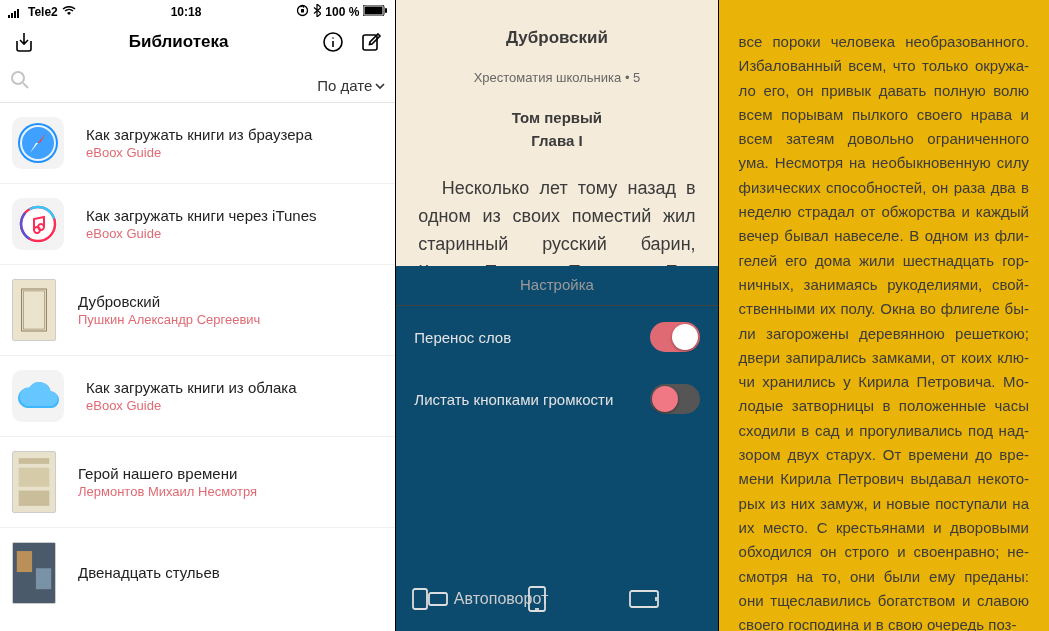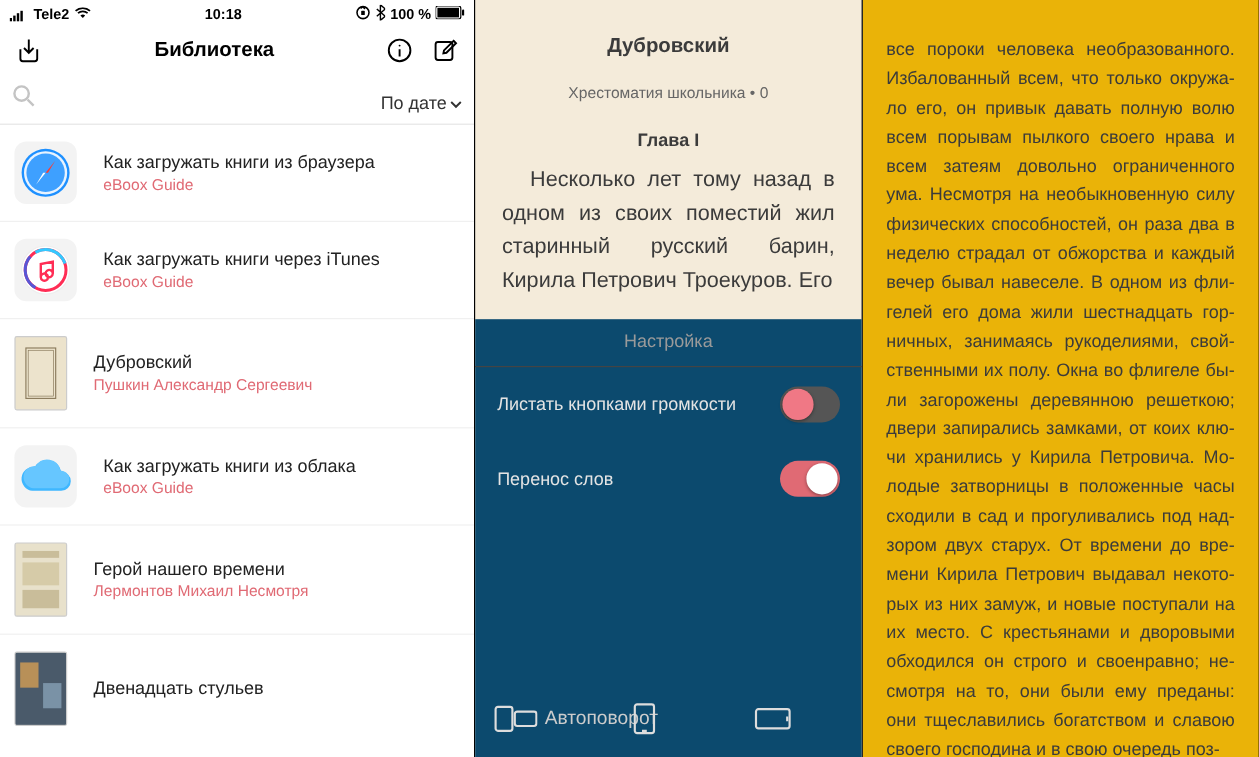--- a/index.html
+++ b/index.html
@@ -25,21 +25,21 @@
 .book-texts { display: flex; flex-direction: column; gap: 2px; }
 .book-title { font-size: 15px; color: #222; }
 .book-author { font-size: 13px; color: #e06a74; }
 
 
 .panel-reader { width: 344px; height: 100%; position: relative; background: #f4ebda; border-right: 1px solid #000; }
 .reader-text { padding: 28px 22px 0; color: #3b3b3b; font-family: Georgia, serif; }
 .reader-title { text-align: center; font-weight: 700; font-size: 17px; margin-bottom: 22px; }
 .reader-meta { text-align: center; font-size: 13px; color: #666; margin-bottom: 24px; }
 .reader-sub  { text-align: center; font-weight: 700; font-size: 15px; margin-bottom: 6px; }
-.reader-chap { text-align: center; font-weight: 700; font-size: 15px; margin-bottom: 10px; }
+.reader-chap { text-align: center; font-weight: 700; font-size: 15px; margin-bottom: 26px; }
 .reader-para { font-size: 18px; line-height: 1.55; text-align: justify; text-indent: 1.3em; }
 .settings-overlay { position: absolute; left:0; right:0; bottom:0; height: 365px; background: #0c4a6e; color: #ddd; display:flex; flex-direction: column; }
 .tabset { display: flex; border-bottom: 1px solid #444; }
 .tab { flex:1; text-align:center; padding: 10px 0 12px; font-size: 15px; color:#9a9a9a; cursor:pointer; position:relative; }
 .tab.active { color: #f0f0f0; }
 .tab.active::after { content:""; position:absolute; left:20%; right:20%; bottom:-1px; height:2px; background:#e06a74; }
 .setting-row { display:flex; justify-content:space-between; align-items:center; padding: 16px 18px; font-size:15px; color:#e4e4e4; }
 .toggle { width: 50px; height: 30px; border-radius:15px; position:relative; cursor:pointer; }
 .toggle .knob { width:26px; height:26px; border-radius:50%; background:#fff; position:absolute; top:2px; box-shadow:0 1px 3px rgba(0,0,0,.4); }
 .toggle.off { background:#555; } .toggle.off .knob { left:2px; background:#f07885; }
@@ -221,38 +221,39 @@
           <div class="book-title">Двенадцать стульев</div>
           <div class="book-author"></div>
         </div>
     </div>
   </div>
 </div>
 
 <div class="panel-reader">
   <div class="reader-text">
     <div class="reader-title">Дубровский</div>
-    <div class="reader-meta">Хрестоматия школьника • 0</div>
+    <div class="reader-meta">Хрестоматия школьника • 5</div>
+    <div class="reader-sub">Том первый</div>
     <div class="reader-chap">Глава I</div>
     <div class="reader-para">Несколько лет тому назад в одном из своих поместий жил старинный русский барин, Кирила Петрович Троекуров. Его</div>
   </div>
 
   <div class="settings-overlay">
     <div class="tabset">
       <div class="tab">Настройка</div>
     </div>
     <div class="setting-row">
+      <span>Перенос слов</span>
+      <span class="toggle on">
+          <span class="knob"></span>
+        </span>
+    </div>
+    <div class="setting-row">
       <span>Листать кнопками громкости</span>
       <span class="toggle off">
-          <span class="knob"></span>
-        </span>
-    </div>
-    <div class="setting-row">
-      <span>Перенос слов</span>
-      <span class="toggle on">
           <span class="knob"></span>
         </span>
     </div>
     <div class="rot-row">
       <div class="rot-item">
         <span class="rot-icon">
           <svg width="38" height="26" viewBox="0 0 38 26" fill="none" stroke="#ddd" stroke-width="1.8">
               <rect x="3" y="3" width="14" height="20" rx="2"></rect>
               <rect x="19" y="7" width="18" height="12" rx="2"></rect>
             </svg>

